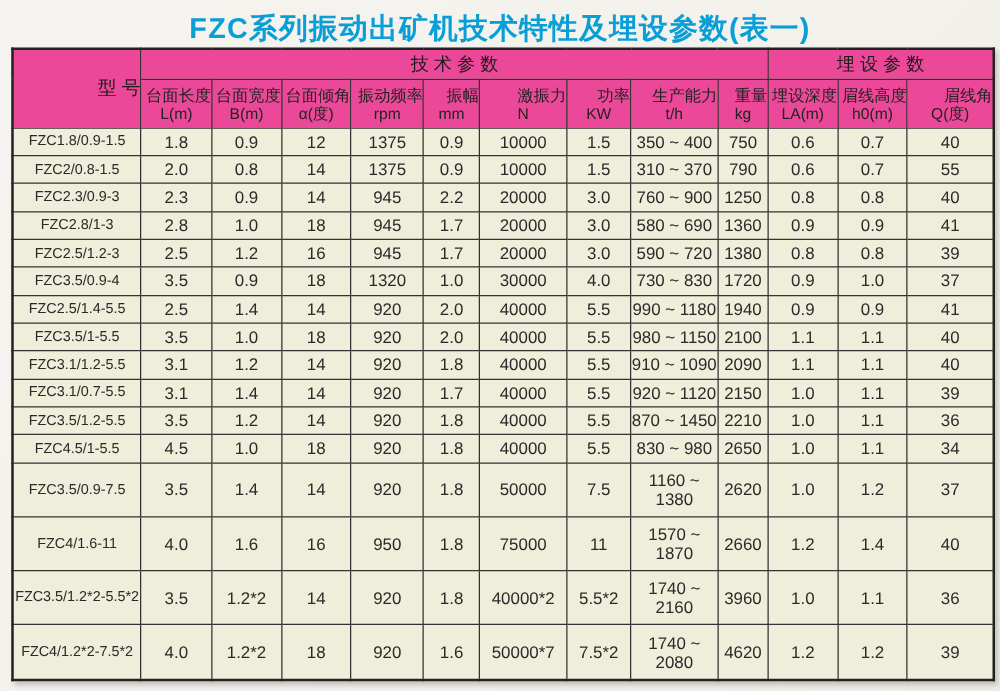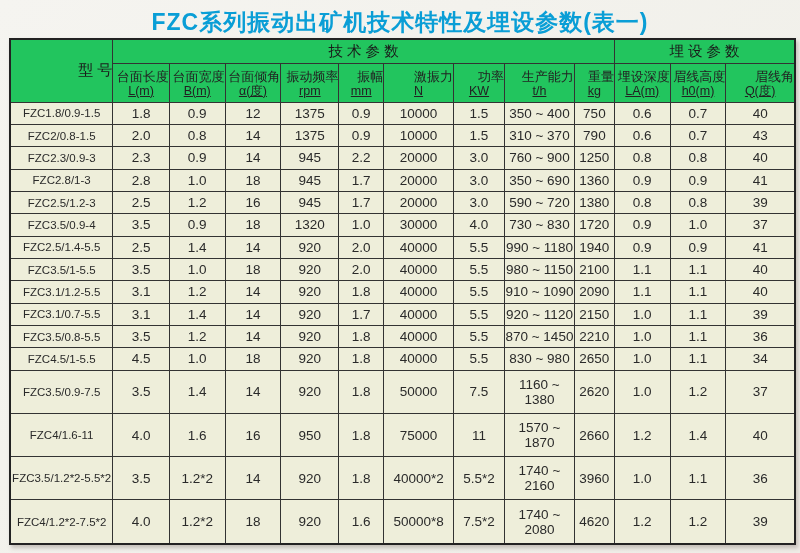--- a/index.html
+++ b/index.html
@@ -34,34 +34,34 @@
     border: 2px solid #222;
     box-shadow: 2px 3px 4px rgba(140,130,125,0.45);
   }
   th, td {
     border: 1px solid #333;
     text-align: center;
     vertical-align: middle;
     padding: 0;
     color: #222;
   }
-  thead th { background: #22c55e; font-weight: normal; }
+  thead th { background: #ec4899; font-weight: normal; }
   tr.group-row { height: 24px; }
   tr.sub-row { height: 39px; }
   .group-th {
     font-size: 14.5px;
     color: #1a1a1a;
   }
   .model-th {
     font-size: 15px;
     color: #1a1a1a;
     text-align: right;
   }
   .sub-th .l1 { display: block; font-size: 13px; line-height: 15px; margin-top: 2px; text-align: right; }
-  .sub-th .l2 { display: block; font-size: 12.5px; line-height: 15px; text-decoration: underline; }
+  .sub-th .l2 { display: block; font-size: 12.5px; line-height: 15px; }
   tbody td {
     background: #eeeeda;
     font-size: 13.5px;
     color: #2a2a2a;
   }
   tbody td.model-cell {
     font-size: 11.5px;
     letter-spacing: 0px;
     color: #2a2a2a;
     margin-left: 36px;
@@ -169,21 +169,21 @@
           <td class="value-cell">0.8</td>
           <td class="value-cell">14</td>
           <td class="value-cell">1375</td>
           <td class="value-cell">0.9</td>
           <td class="value-cell">10000</td>
           <td class="value-cell">1.5</td>
           <td class="value-cell">310 ~ 370</td>
           <td class="value-cell">790</td>
           <td class="value-cell">0.6</td>
           <td class="value-cell">0.7</td>
-          <td class="value-cell">43</td>
+          <td class="value-cell">55</td>
         </tr>
         <tr>
           <td class="model-cell">FZC2.3/0.9-3</td>
           <td class="value-cell">2.3</td>
           <td class="value-cell">0.9</td>
           <td class="value-cell">14</td>
           <td class="value-cell">945</td>
           <td class="value-cell">2.2</td>
           <td class="value-cell">20000</td>
           <td class="value-cell">3.0</td>
@@ -195,21 +195,21 @@
         </tr>
         <tr>
           <td class="model-cell">FZC2.8/1-3</td>
           <td class="value-cell">2.8</td>
           <td class="value-cell">1.0</td>
           <td class="value-cell">18</td>
           <td class="value-cell">945</td>
           <td class="value-cell">1.7</td>
           <td class="value-cell">20000</td>
           <td class="value-cell">3.0</td>
-          <td class="value-cell">350 ~ 690</td>
+          <td class="value-cell">580 ~ 690</td>
           <td class="value-cell">1360</td>
           <td class="value-cell">0.9</td>
           <td class="value-cell">0.9</td>
           <td class="value-cell">41</td>
         </tr>
         <tr>
           <td class="model-cell">FZC2.5/1.2-3</td>
           <td class="value-cell">2.5</td>
           <td class="value-cell">1.2</td>
           <td class="value-cell">16</td>
@@ -292,21 +292,21 @@
           <td class="value-cell">1.7</td>
           <td class="value-cell">40000</td>
           <td class="value-cell">5.5</td>
           <td class="value-cell">920 ~ 1120</td>
           <td class="value-cell">2150</td>
           <td class="value-cell">1.0</td>
           <td class="value-cell">1.1</td>
           <td class="value-cell">39</td>
         </tr>
         <tr>
-          <td class="model-cell">FZC3.5/0.8-5.5</td>
+          <td class="model-cell">FZC3.5/1.2-5.5</td>
           <td class="value-cell">3.5</td>
           <td class="value-cell">1.2</td>
           <td class="value-cell">14</td>
           <td class="value-cell">920</td>
           <td class="value-cell">1.8</td>
           <td class="value-cell">40000</td>
           <td class="value-cell">5.5</td>
           <td class="value-cell">870 ~ 1450</td>
           <td class="value-cell">2210</td>
           <td class="value-cell">1.0</td>
@@ -373,21 +373,21 @@
           <td class="value-cell">1.1</td>
           <td class="value-cell">36</td>
         </tr>
         <tr>
           <td class="model-cell">FZC4/1.2*2-7.5*2</td>
           <td class="value-cell">4.0</td>
           <td class="value-cell">1.2*2</td>
           <td class="value-cell">18</td>
           <td class="value-cell">920</td>
           <td class="value-cell">1.6</td>
-          <td class="value-cell">50000*8</td>
+          <td class="value-cell">50000*7</td>
           <td class="value-cell">7.5*2</td>
           <td class="value-cell">1740 ~ 2080</td>
           <td class="value-cell">4620</td>
           <td class="value-cell">1.2</td>
           <td class="value-cell">1.2</td>
           <td class="value-cell">39</td>
         </tr>
       </tbody>
   </table>
 

